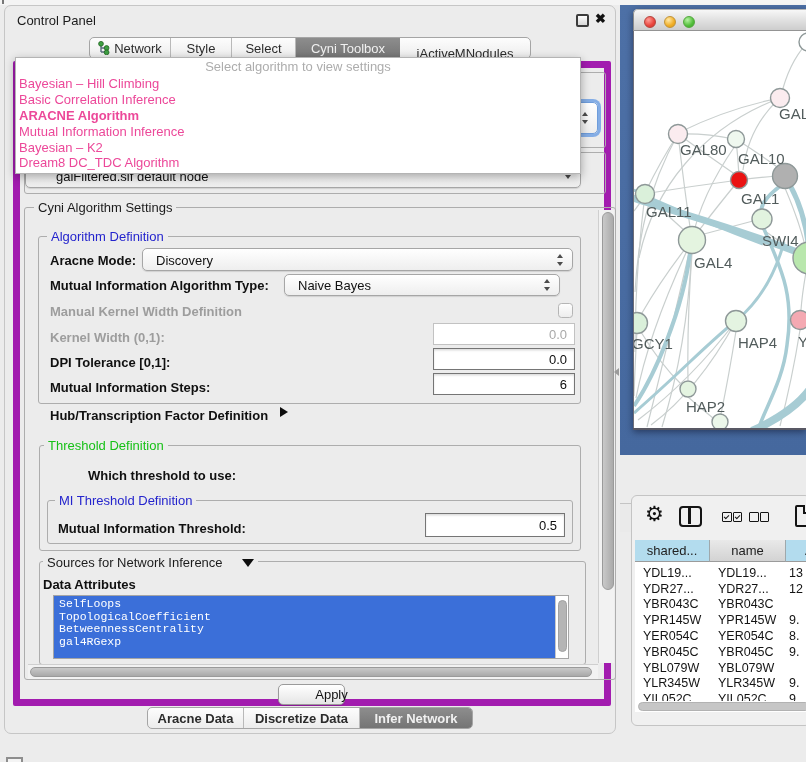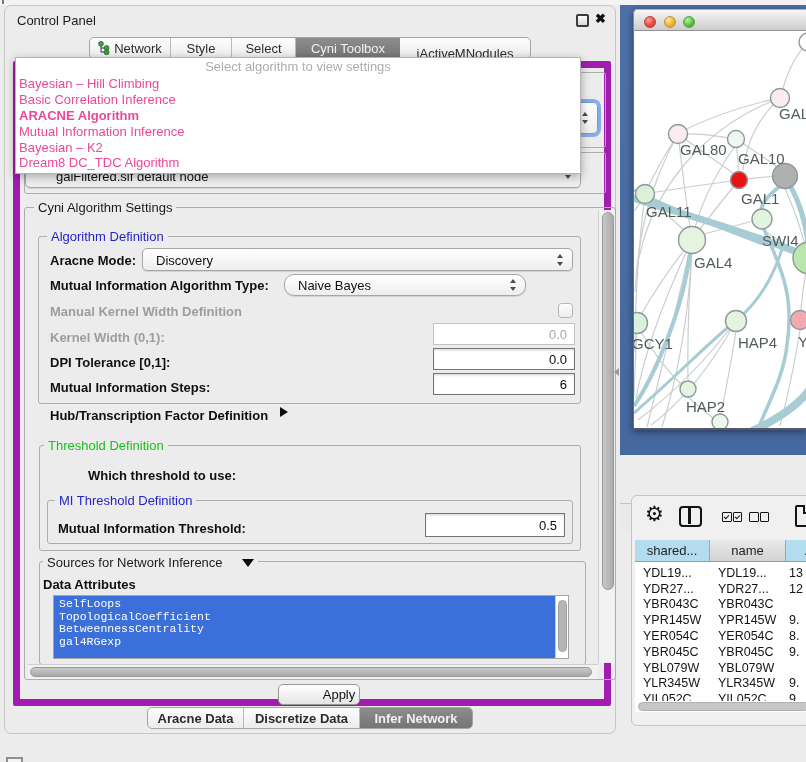--- a/index.html
+++ b/index.html
@@ -81,21 +81,21 @@
   .sb-track-h { position:absolute; background:#f2f2f2; border-top:1px solid #cfcfcf; }
   .sb-thumb { position:absolute; background:linear-gradient(90deg,#c9c9c9,#aaaaaa); border:1px solid #9a9a9a; border-radius:6px; }
   .sb-thumb-h { position:absolute; background:linear-gradient(#c9c9c9,#a9a9a9); border:1px solid #9a9a9a; border-radius:6px; }
 
   
   #attr-list { left:33px; top:527px; width:516px; height:64px; border:1px solid #a5a5a5; background:#3b6fd9; }
   .attr-item { font-size:11.5px; color:#fff; height:12.7px; line-height:12.8px; padding-left:5px; white-space:nowrap; }
   #attr-sb { position:absolute; right:0; top:0; width:13px; height:100%; background:#fff; border-left:1px solid #c9c9c9; }
   #attr-sb-thumb { position:absolute; left:1.5px; top:4px; width:9px; height:52px; background:#b5b5b5; border:1px solid #a2a2a2; border-radius:5px; }
 
-  #apply-btn { left:258px; top:616px; width:82px; height:21px; border:1px solid #9a9a9a; border-radius:5px;
+  #apply-btn { left:258px; top:616px; width:67px; height:21px; border:1px solid #9a9a9a; border-radius:5px;
       background:linear-gradient(#ffffff,#e5e5e5); font-size:13px; color:#111; display:flex;
       align-items:center; justify-content:center; box-shadow:0 1px 1px rgba(0,0,0,0.15);padding-left:40px; }
 
   #corner-grip { left:6px; top:757px; width:17px; height:12px; border:2px solid #8e8e8e; background:#f4f4f4; }
 
   
   #blue-bg { left:620px; top:5px; width:186px; height:450px; background:linear-gradient(#4d70a6,#45689e); }
   #divider-arrow { left:614px; top:368px; width:0; height:0; border-top:4px solid transparent;
       border-bottom:4px solid transparent; border-right:5px solid #9a9a9a; }
 
@@ -202,21 +202,21 @@
     <div class="group" style="left:18px;top:168px;width:543px;height:168px;"></div>
     <div class="group-label blue" style="left:27px;top:161px;">Algorithm Definition</div>
 
     <div class="blabel" style="left:30px;top:185px;">Aracne Mode:</div>
     <div class="combo" style="left:122px;top:180px;width:431px;height:23px;">
       <span class="ctext">Discovery</span>
       <span class="arrows"></span>
     </div>
 
     <div class="blabel" style="left:30px;top:210px;">Mutual Information Algorithm Type:</div>
-    <div class="combo" style="left:264px;top:206px;width:242px;height:22px;border-radius:10px;">
+    <div class="combo" style="left:264px;top:206px;width:276px;height:22px;">
       <span class="ctext">Naive Bayes</span>
       <span class="arrows"></span>
     </div>
 
     <div class="blabel disabled" style="left:30px;top:236px;">Manual Kernel Width Definition</div>
     <div class="checkbox" style="left:538px;top:235px;"></div>
 
     <div class="blabel disabled" style="left:30px;top:262px;">Kernel Width (0,1):</div>
     <div class="tfield disabled" style="left:413px;top:255px;width:142px;height:22px;">0.0</div>
 

